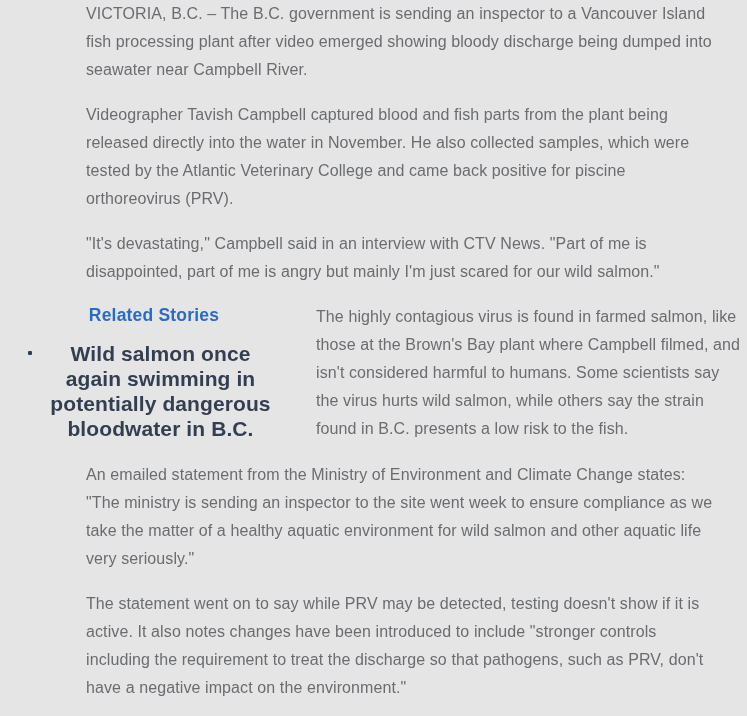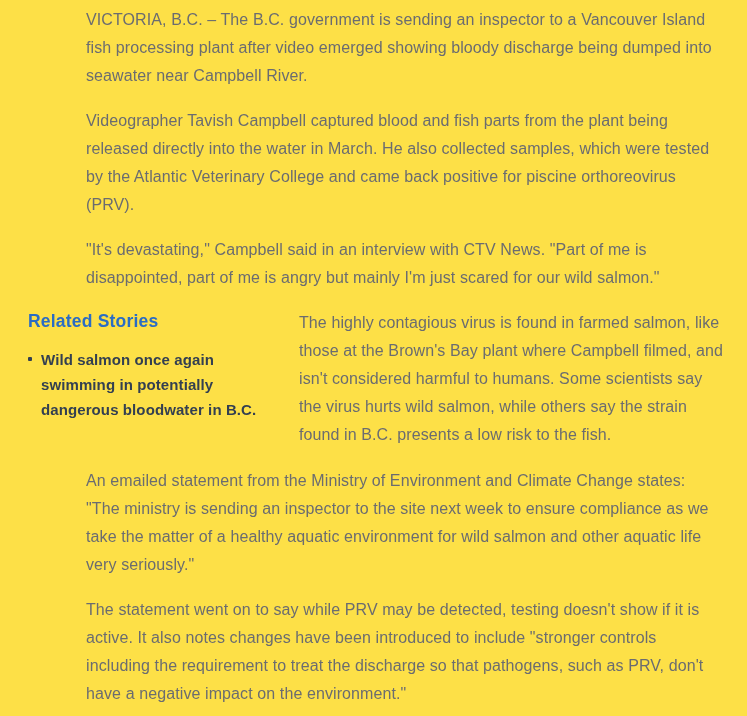--- a/index.html
+++ b/index.html
@@ -6,22 +6,21 @@
   html, body {
     width: 747px;
     height: 716px;
     background: #ffffff;
     font-family: "Liberation Sans", "DejaVu Sans", sans-serif;
     overflow: hidden;
   }
   .page {
     width: 747px;
     height: 716px;
-    padding-top: 6px;
-    background: #fde047;
+    background: #e5e5e5;
   }
   .article-col {
     margin-left: 86px;
     width: 631px;
   }
   .body-p {
     color: #6b6c70;
     font-size: 16px;
     line-height: 28px;
     margin-bottom: 17px;
@@ -30,75 +29,76 @@
   .middle-row {
     display: flex;
     align-items: flex-start;
     margin-bottom: 0;
   }
   .related-box {
     margin-left: 28px;
     width: 252px;
     flex: 0 0 auto;
     padding-top: 2px;
+    text-align: center;
   }
   .related-title {
     color: #2a6cc4;
     font-size: 17.5px;
     font-weight: 700;
     letter-spacing: 0.2px;
     margin-bottom: 15px;
   }
   .related-list {
     list-style: none;
   }
   .related-list li {
     position: relative;
     padding-left: 13px;
     color: #333f51;
-    font-size: 15px;
+    font-size: 21px;
     font-weight: 700;
     line-height: 25px;
     margin-bottom: 11px;
     letter-spacing: 0.1px;
     cursor: pointer;
   }
   .related-list li .bullet-dot {
     position: absolute;
     left: 0;
     top: 10px;
     width: 4px;
     height: 4px;
     background: #333f51;
     border-radius: 1px;
     display: inline-block;
   }
   .right-col {
-    margin-left: 19px;
+    margin-left: 36px;
     width: 426px;
     flex: 0 0 auto;
   }
   .right-col .body-p {
     margin-bottom: 18px;
   }
   .bottom-block {
     margin-top: 0;
   }
   .bottom-block .body-p:last-child {
     margin-bottom: 0;
   }
 </style>
 </head>
 <body>
 
 <div class="page">
 
   <div class="article-col">
     <p class="body-p">VICTORIA, B.C. – The B.C. government is sending an inspector to a Vancouver Island fish processing plant after video emerged showing bloody discharge being dumped into seawater near Campbell River.</p>
-    <p class="body-p">Videographer Tavish Campbell captured blood and fish parts from the plant being released directly into the water in March. He also collected samples, which were tested by the Atlantic Veterinary College and came back positive for piscine orthoreovirus (PRV).</p>
+    <p class="body-p">Videographer Tavish Campbell captured blood and fish parts from the plant being released directly into the water in November. He also collected samples, which were tested by the Atlantic Veterinary College and came back positive for piscine orthoreovirus (PRV).</p>
     <p class="body-p">"It's devastating," Campbell said in an interview with CTV News. "Part of me is disappointed, part of me is angry but mainly I'm just scared for our wild salmon."</p>
   </div>
 
   <div class="middle-row">
 
     <aside class="related-box">
       <div class="related-title">Related Stories</div>
       <ul class="related-list">
         <li>
           <span class="bullet-dot"></span>
@@ -107,18 +107,18 @@
       </ul>
     </aside>
 
     <div class="right-col">
       <p class="body-p">The highly contagious virus is found in farmed salmon, like those at the Brown's Bay plant where Campbell filmed, and isn't considered harmful to humans. Some scientists say the virus hurts wild salmon, while others say the strain found in B.C. presents a low risk to the fish.</p>
     </div>
 
   </div>
 
   <div class="article-col bottom-block">
-    <p class="body-p">An emailed statement from the Ministry of Environment and Climate Change states: "The ministry is sending an inspector to the site next week to ensure compliance as we take the matter of a healthy aquatic environment for wild salmon and other aquatic life very seriously."</p>
+    <p class="body-p">An emailed statement from the Ministry of Environment and Climate Change states: "The ministry is sending an inspector to the site went week to ensure compliance as we take the matter of a healthy aquatic environment for wild salmon and other aquatic life very seriously."</p>
     <p class="body-p">The statement went on to say while PRV may be detected, testing doesn't show if it is active. It also notes changes have been introduced to include "stronger controls including the requirement to treat the discharge so that pathogens, such as PRV, don't have a negative impact on the environment."</p>
 
   </div>
 
 </div>
 
 </body></html>

